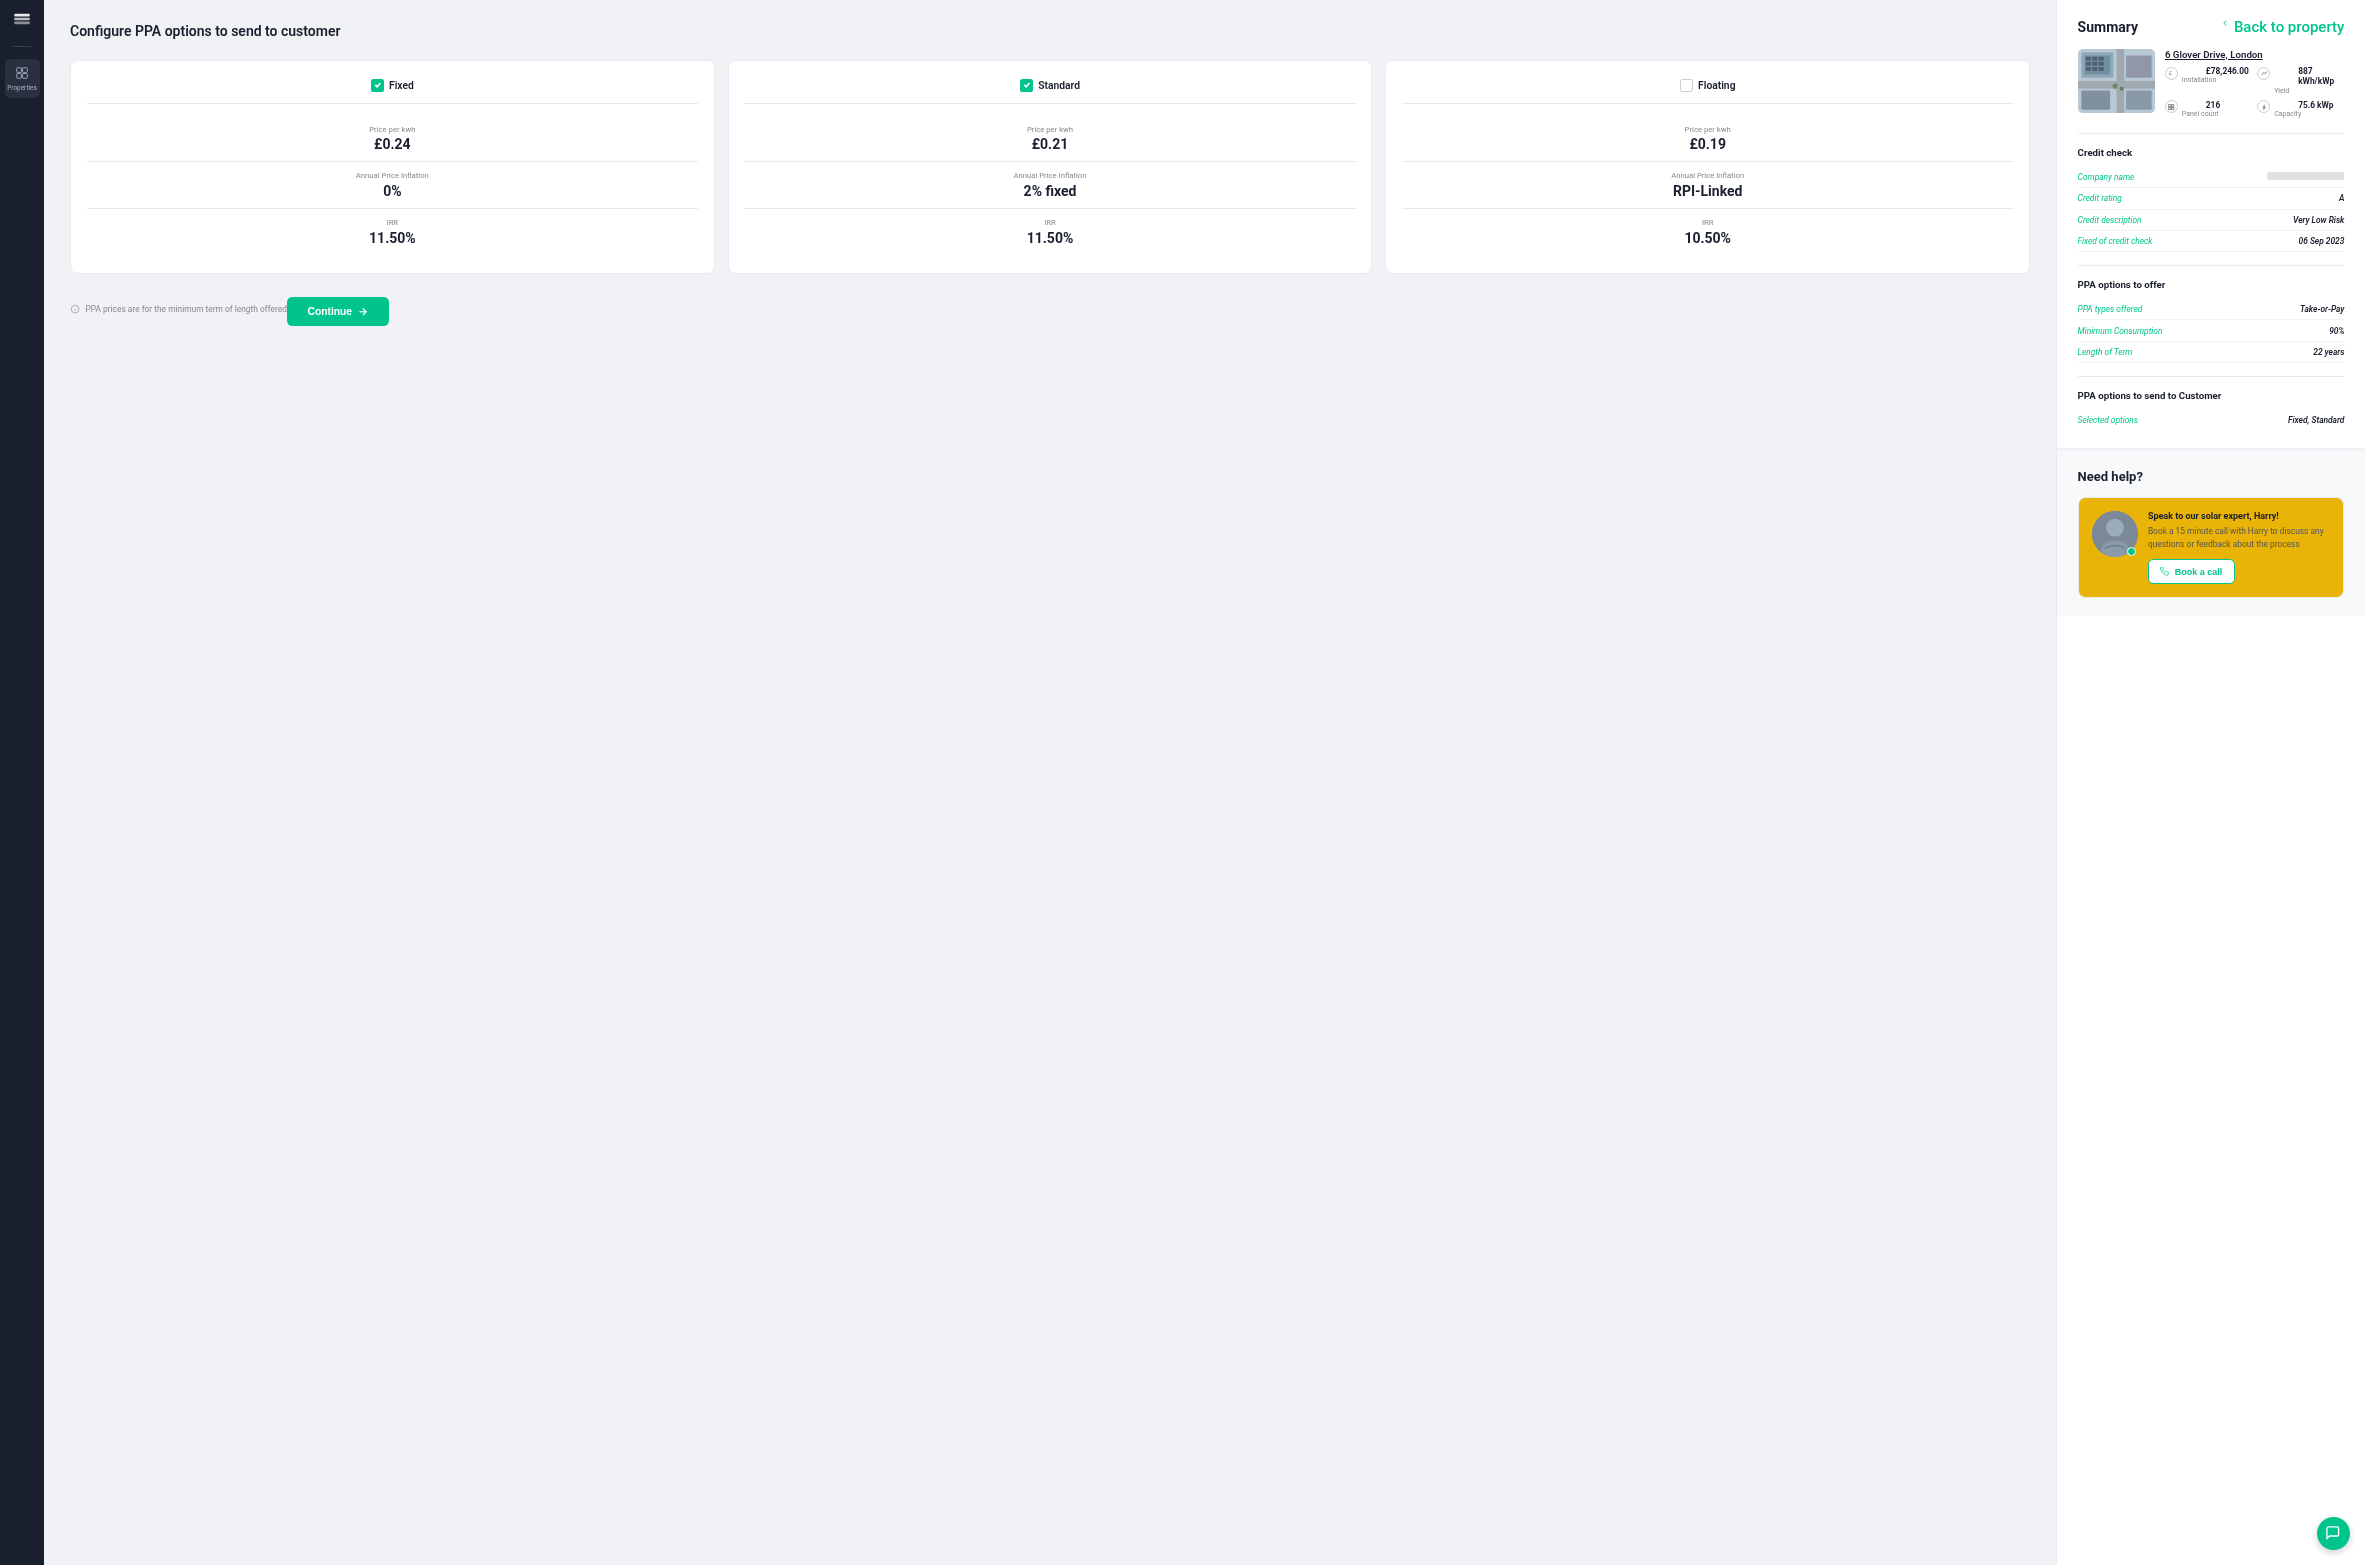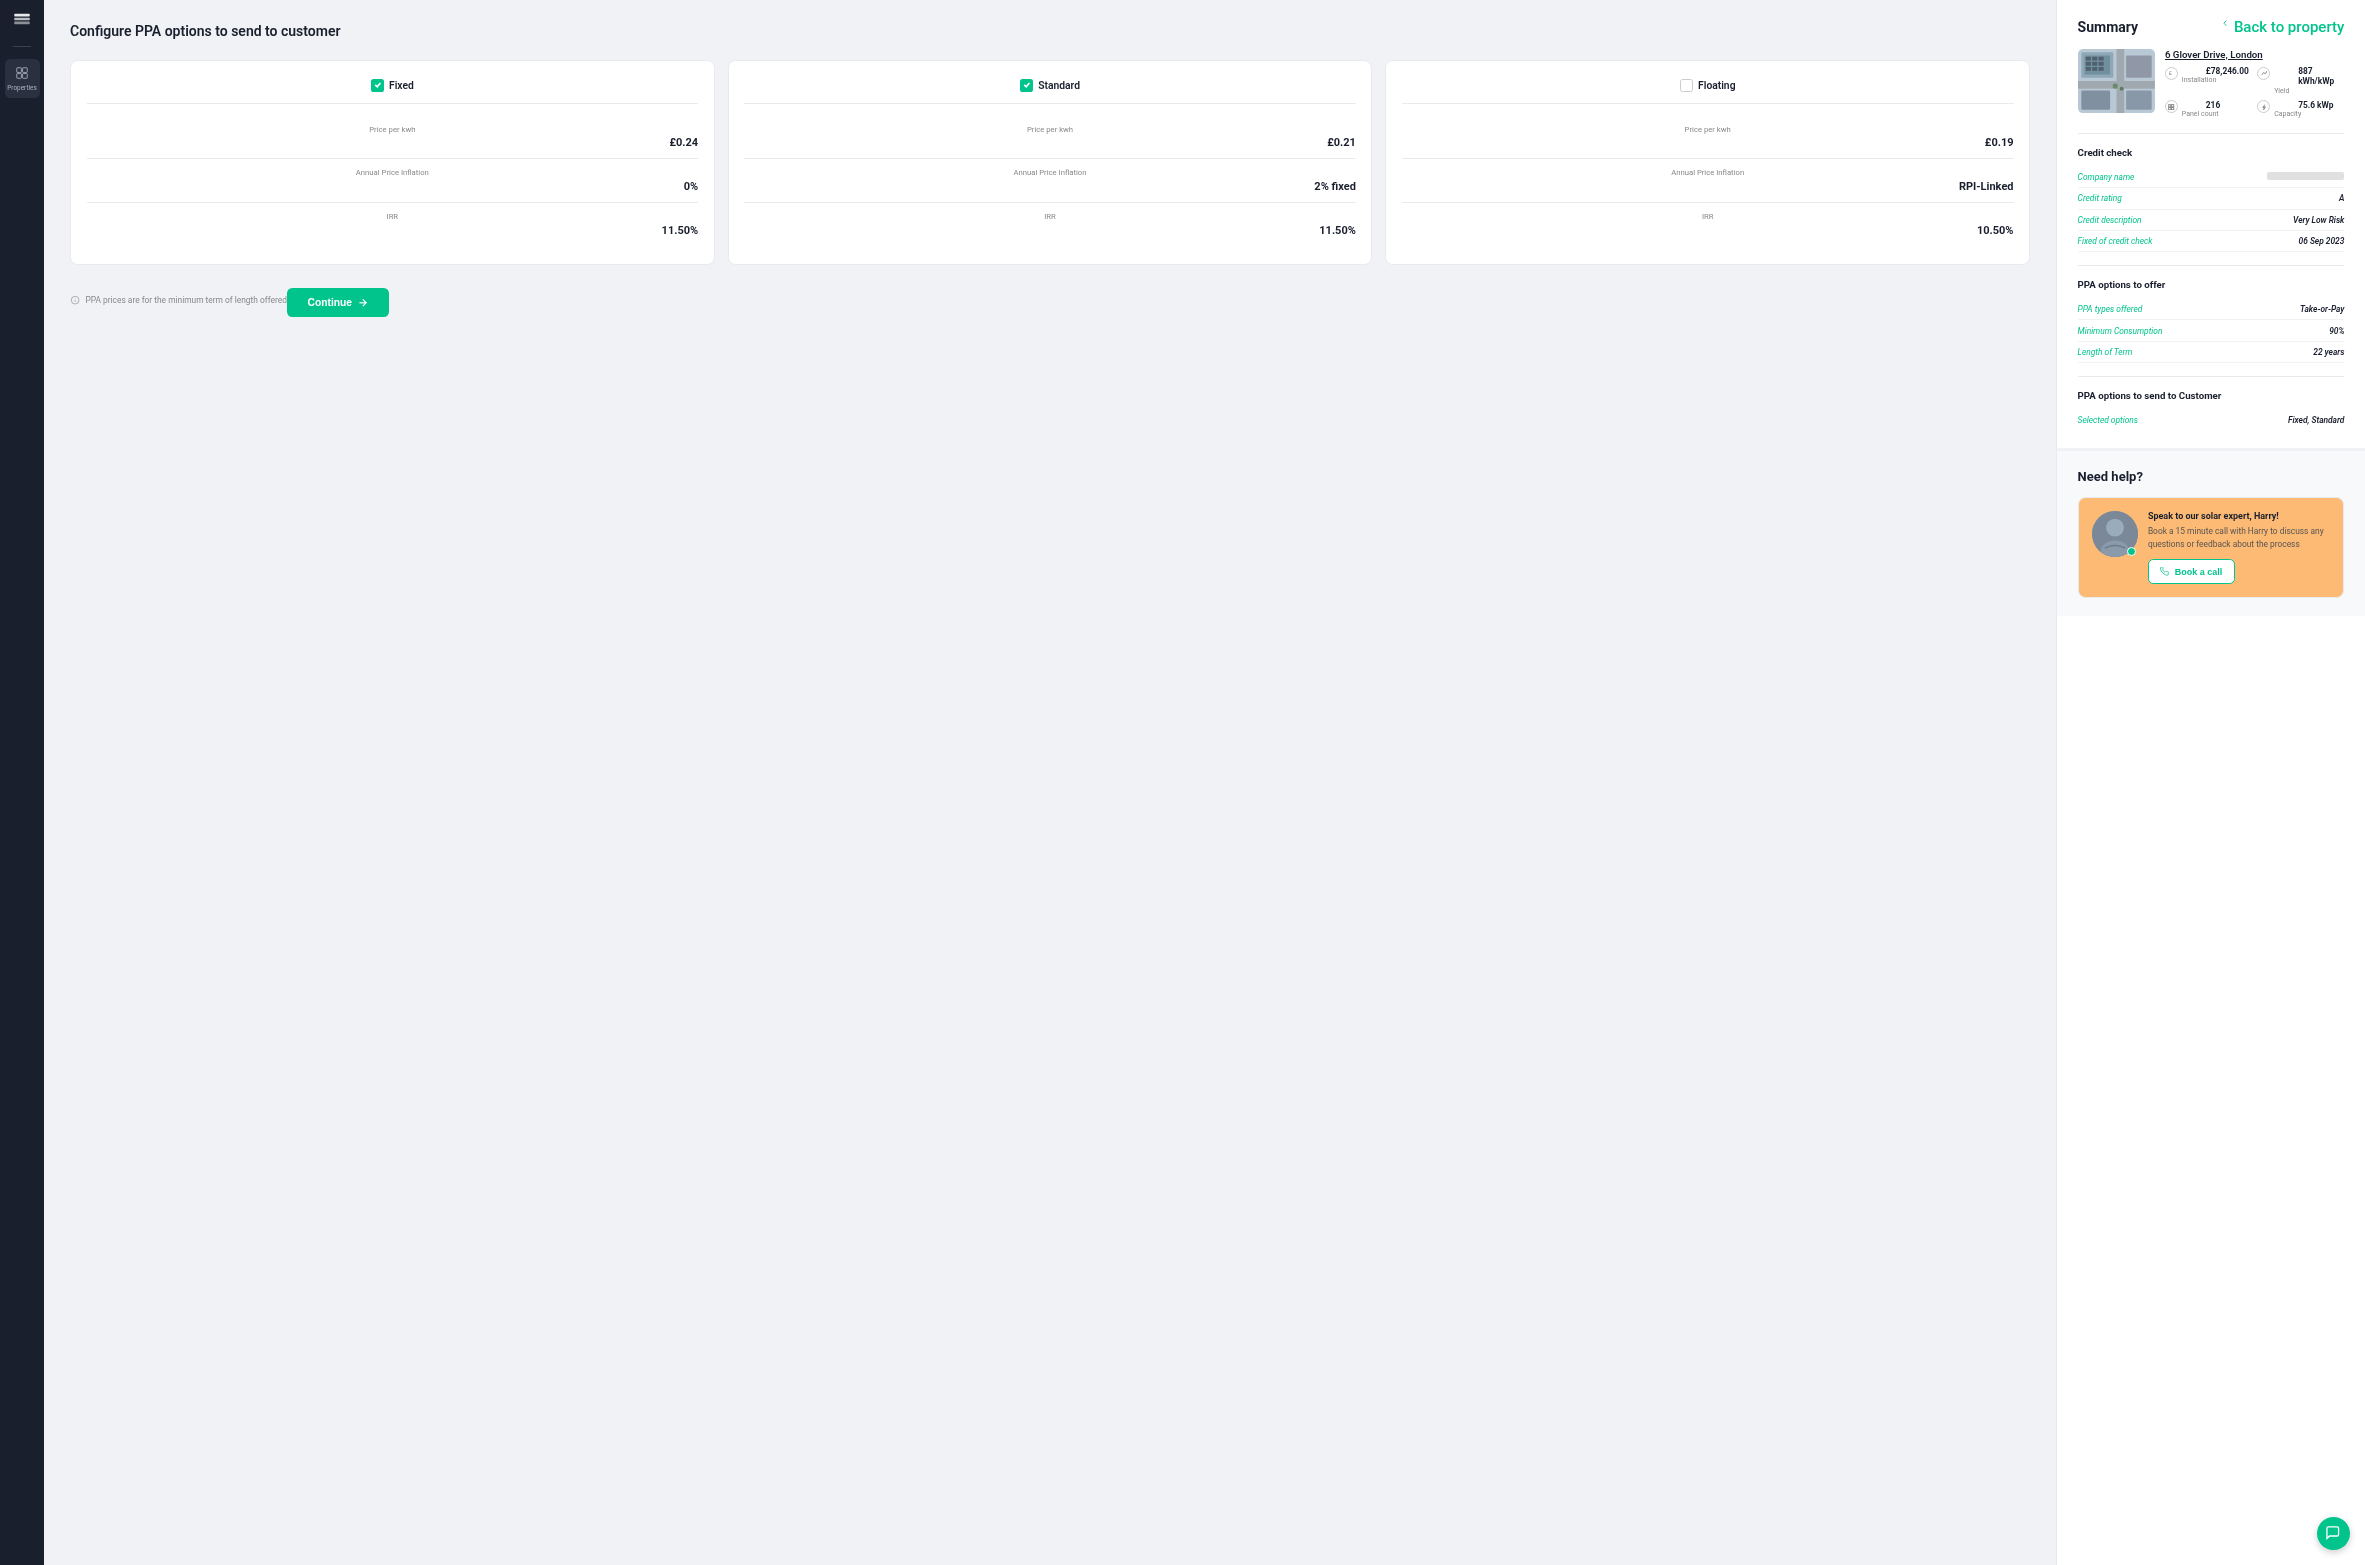--- a/index.html
+++ b/index.html
@@ -150,24 +150,23 @@
       border-bottom: none;
     }
 
     .metric-label {
       font-size: 7.7px;
       color: #888;
       margin-bottom: 2.6px;
     }
 
     .metric-value {
-      font-size: 11px;
+      font-size: 14px;
       font-weight: 700;
       color: #1a1f2e;
-      text-align: right;
     }
 
     .info-row {
       display: flex;
       align-items: center;
       gap: 5.2px;
       color: #888;
       font-size: 8.4px;
     }
     .info-row svg {
@@ -374,21 +373,21 @@
     }
 
     .help-title {
       font-size: 13px;
       font-weight: 700;
       color: #1a1f2e;
       margin-bottom: 13px;
     }
 
     .help-card {
-      background: #fdba74;
+      background: #eab308;
       border-radius: 7.7px;
       padding: 13px;
       display: flex;
       gap: 10.3px;
       align-items: flex-start;
       border: 0.6px solid #e8eaed;
     }
 
     .avatar-container {
       position: relative;

